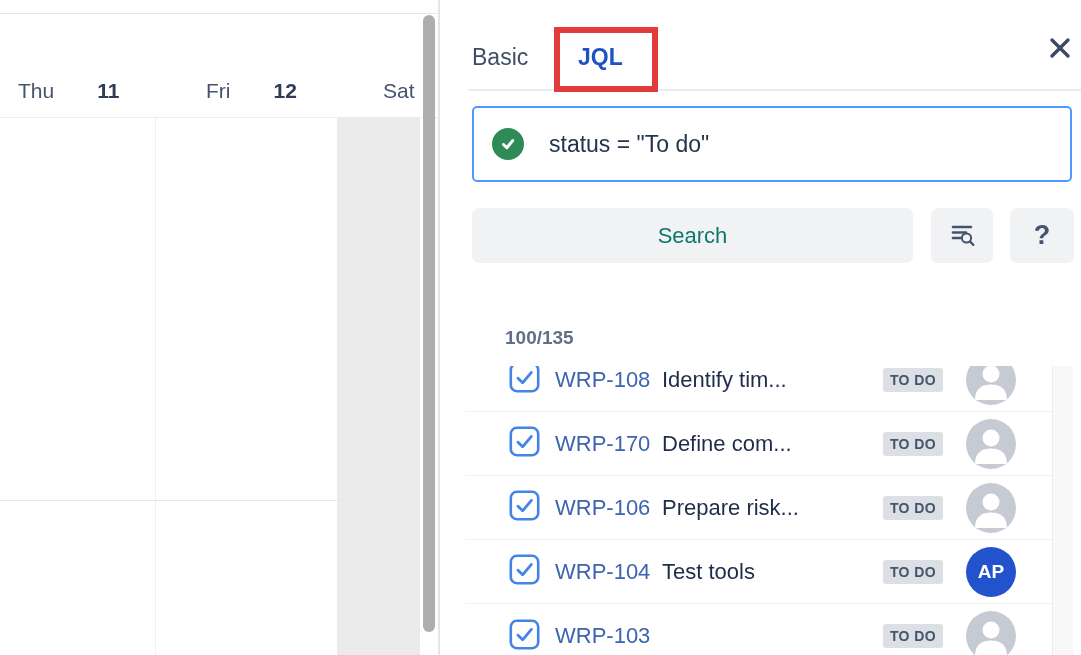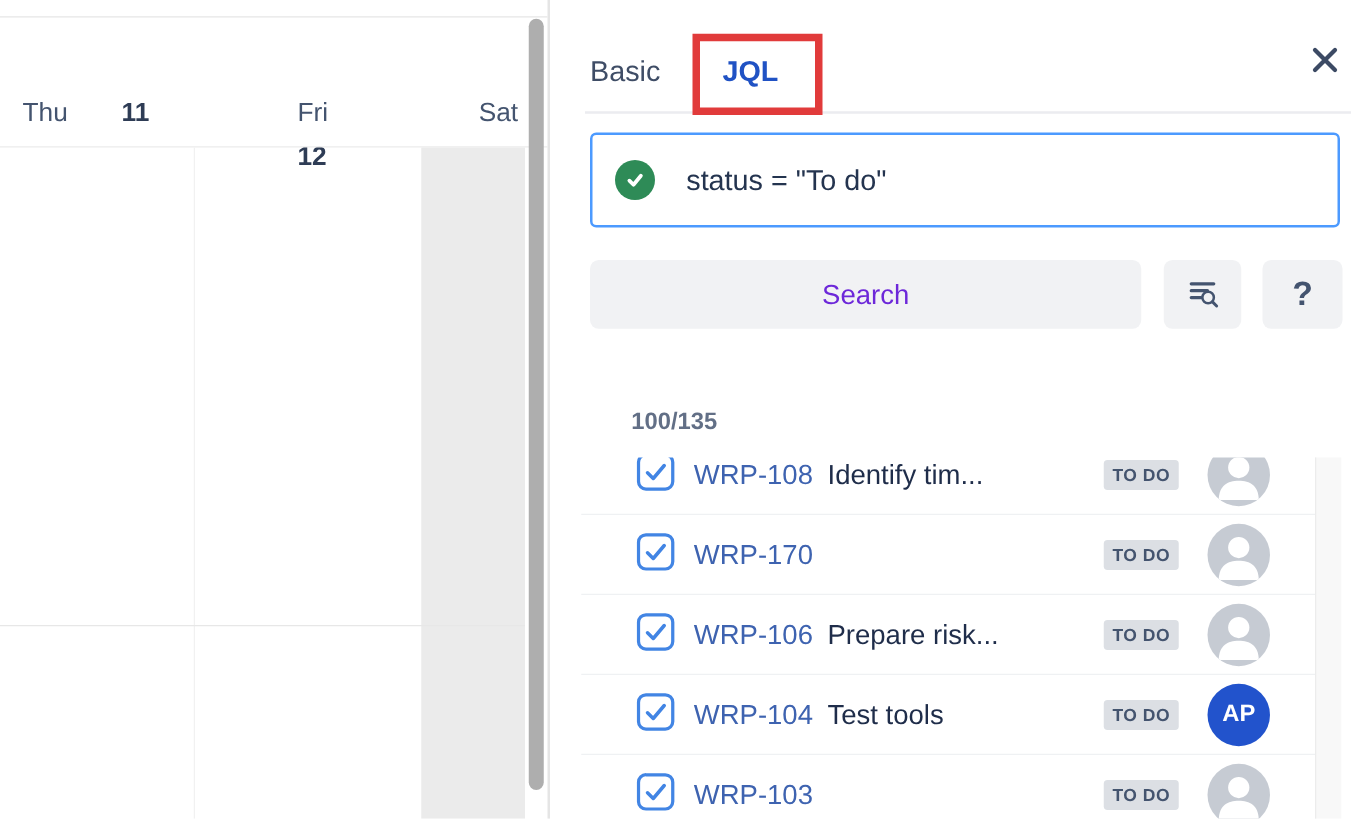--- a/index.html
+++ b/index.html
@@ -7,21 +7,21 @@
     font-family:"Liberation Sans", sans-serif; }
   .stage { position:relative; width:1081px; height:655px; background:#fff; }
 
   
   .calendar { position:absolute; left:0; top:0; width:438px; height:655px; background:#fff; }
   .cal-topline { position:absolute; left:0; top:13px; width:438px; height:1px; background:#e6e6e6; }
   .cal-headline { position:absolute; left:0; top:117px; width:438px; height:1px; background:#ececec; }
   .day-cell { position:absolute; top:79px; display:flex; gap:11px; align-items:baseline;
     font-size:21px; color:#44546f; }
   .day-cell .num { font-weight:700; color:#2e3c55;margin-left:32px; }
-  .day-thu { left:18px; } .day-fri { left:206px;flex-direction:column; } .day-sat { left:383px; }
+  .day-thu { left:18px; } .day-fri { left:206px; } .day-sat { left:383px; }
   .col-div { position:absolute; top:118px; bottom:0; width:1px; background:#f1f1f1; }
   .weekend { position:absolute; left:337px; top:118px; width:83px; height:537px; background:#ebebeb; }
   .week-div { position:absolute; left:0; top:500px; width:420px; height:1px; background:#e7e7e7; z-index:2; }
   .cal-scrollbar { position:absolute; left:423px; top:15px; width:12px; height:617px;
     background:#aeaeae; border-radius:7px; }
 
   .v-divider { position:absolute; left:438px; top:0; width:2px; height:655px; background:#e5e5e5; }
 
   
   .panel { position:absolute; left:440px; top:0; width:641px; height:655px; background:#fff; }
@@ -36,21 +36,21 @@
 
   .jql-input { position:absolute; left:32px; top:106px; width:600px; height:76px;
     border:2px solid var(--focus-blue); border-radius:5px; background:#fff;
     display:flex; align-items:center; padding-left:18px; }
   .valid-circle { width:32px; height:32px; border-radius:50%; background:var(--green);
     display:flex; align-items:center; justify-content:center; flex:0 0 auto; }
   .jql-text { margin-left:25px; font-size:23px; color:#24344f; }
 
   .search-btn { position:absolute; left:32px; top:208px; width:441px; height:55px;
     background:#f1f2f4; border:none; border-radius:7px; font-size:22px; font-weight:500;
-    color:#6d28d9; font-family:inherit; cursor:pointer; }
+    color:#0f766e; font-family:inherit; cursor:pointer; }
   .icon-btn { position:absolute; top:208px; height:55px; background:#f1f2f4; border:none;
     border-radius:7px; cursor:pointer; display:flex; align-items:center; justify-content:center;
     color:#44546f; }
   .btn-filter { left:491px; width:62px; }
   .btn-help { left:570px; width:64px; font-size:27px; font-weight:700; font-family:inherit; }
 
   .count { position:absolute; left:65px; top:327px; font-size:19px; font-weight:700; color:#626f86; }
 
   .list-viewport { position:absolute; left:0; top:366px; width:612px; height:289px; overflow:hidden; }
   .list-inner { margin-top:-18px; padding-left:25px; }
@@ -164,20 +164,21 @@
   </div>
 
   <div class="issue-row">
     <span class="task-check">
       <svg width="31" height="31" viewBox="0 0 31 31">
         <rect x="1.8" y="1.8" width="27.4" height="27.4" rx="6" fill="#fff" stroke="#4285e4" stroke-width="2.6"></rect>
         <path d="M9 16.2 L13.6 20.8 L22.4 10.4" stroke="#4285e4" stroke-width="2.8" fill="none" stroke-linecap="round" stroke-linejoin="round"></path>
       </svg>
     </span>
     <span class="issue-key">WRP-170</span>
+    <span class="issue-title">Define com...</span>
     <span class="badge">TO DO</span>
     <span class="avatar avatar-person">
       <svg width="50" height="50" viewBox="0 0 50 50">
         <circle cx="25" cy="19" r="8.5" fill="#ffffff"></circle>
         <path d="M9 45 C9 33.5 16 29.5 25 29.5 C34 29.5 41 33.5 41 45 Z" fill="#ffffff"></path>
       </svg>
 
     </span>
   </div>
 

